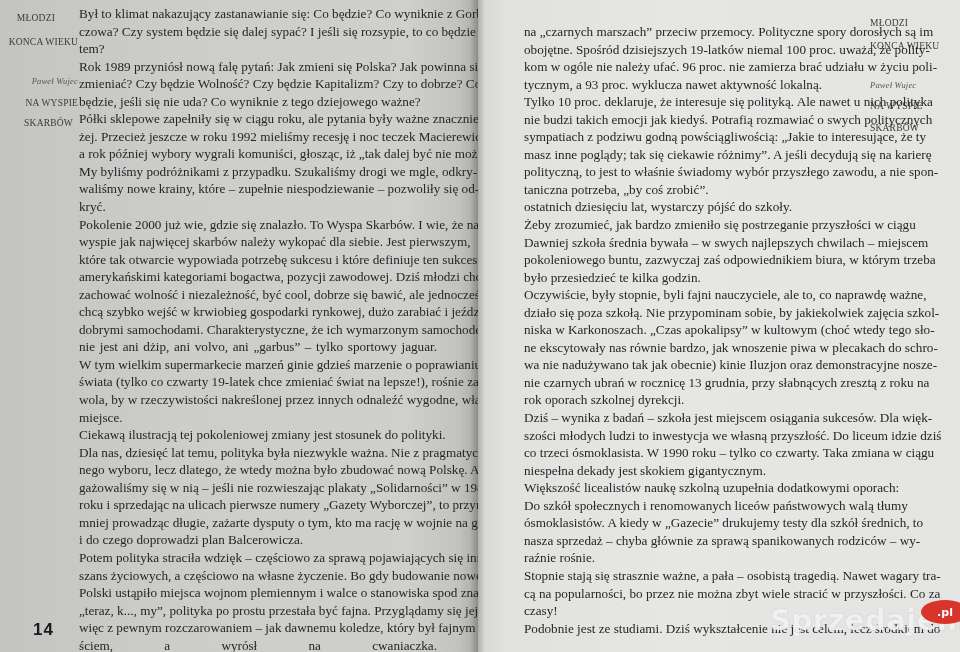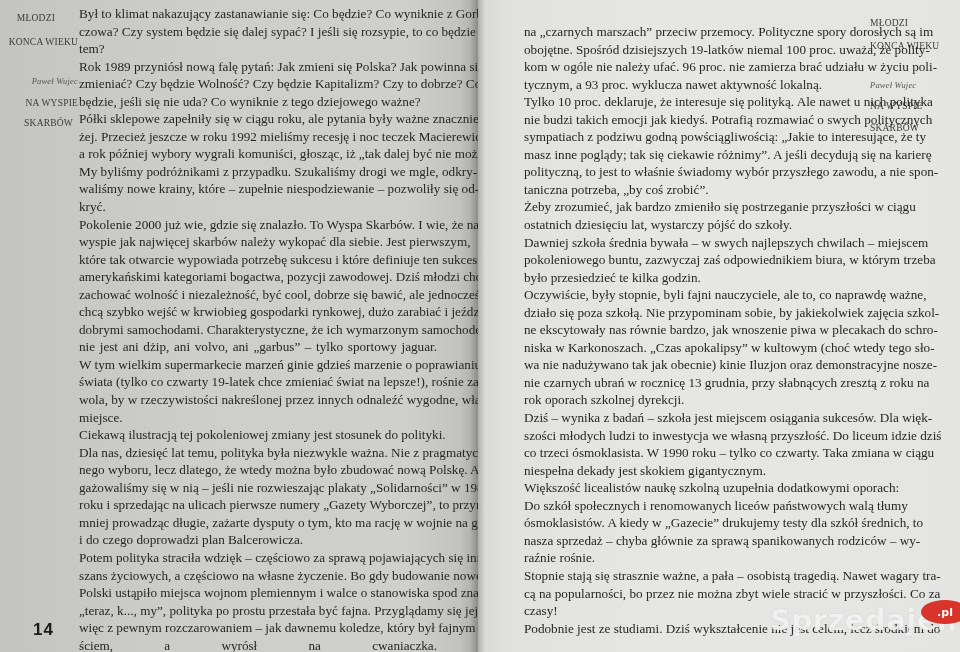--- a/index.html
+++ b/index.html
@@ -117,29 +117,29 @@
       <span class="line j">na „czarnych marszach” przeciw przemocy. Polityczne spory dorosłych są im</span>
       <span class="line j">obojętne. Spośród dzisiejszych 19-latków niemal 100 proc. uważa, że polity-</span>
       <span class="line j">kom w ogóle nie należy ufać. 96 proc. nie zamierza brać udziału w życiu poli-</span>
       <span class="line">tycznym, a 93 proc. wyklucza nawet aktywność lokalną.</span>
       <span class="line j">Tylko 10 proc. deklaruje, że interesuje się polityką. Ale nawet u nich polityka</span>
       <span class="line j">nie budzi takich emocji jak kiedyś. Potrafią rozmawiać o swych politycznych</span>
       <span class="line j">sympatiach z podziwu godną powściągliwością: „Jakie to interesujące, że ty</span>
       <span class="line j">masz inne poglądy; tak się ciekawie różnimy”. A jeśli decydują się na karierę</span>
       <span class="line j">polityczną, to jest to właśnie świadomy wybór przyszłego zawodu, a nie spon-</span>
       <span class="line">taniczna potrzeba, „by coś zrobić”.</span>
+      <span class="line">ostatnich dziesięciu lat, wystarczy pójść do szkoły.</span>
       <span class="line j">Żeby zrozumieć, jak bardzo zmieniło się postrzeganie przyszłości w ciągu</span>
-      <span class="line">ostatnich dziesięciu lat, wystarczy pójść do szkoły.</span>
       <span class="line j">Dawniej szkoła średnia bywała – w swych najlepszych chwilach – miejscem</span>
       <span class="line j">pokoleniowego buntu, zazwyczaj zaś odpowiednikiem biura, w którym trzeba</span>
       <span class="line">było przesiedzieć te kilka godzin.</span>
       <span class="line j">Oczywiście, były stopnie, byli fajni nauczyciele, ale to, co naprawdę ważne,</span>
       <span class="line j">działo się poza szkołą. Nie przypominam sobie, by jakiekolwiek zajęcia szkol-</span>
+      <span class="line j">niska w Karkonoszach. „Czas apokalipsy” w kultowym (choć wtedy tego sło-</span>
       <span class="line j">ne ekscytowały nas równie bardzo, jak wnoszenie piwa w plecakach do schro-</span>
-      <span class="line j">niska w Karkonoszach. „Czas apokalipsy” w kultowym (choć wtedy tego sło-</span>
       <span class="line j">wa nie nadużywano tak jak obecnie) kinie Iluzjon oraz demonstracyjne nosze-</span>
       <span class="line j">nie czarnych ubrań w rocznicę 13 grudnia, przy słabnących zresztą z roku na</span>
       <span class="line">rok oporach szkolnej dyrekcji.</span>
       <span class="line j">Dziś – wynika z badań – szkoła jest miejscem osiągania sukcesów. Dla więk-</span>
       <span class="line j">szości młodych ludzi to inwestycja we własną przyszłość. Do liceum idzie dziś</span>
       <span class="line j">co trzeci ósmoklasista. W 1990 roku – tylko co czwarty. Taka zmiana w ciągu</span>
       <span class="line">niespełna dekady jest skokiem gigantycznym.</span>
       <span class="line j">Większość licealistów naukę szkolną uzupełnia dodatkowymi oporach:</span>
       <span class="line j">Do szkół społecznych i renomowanych liceów państwowych walą tłumy</span>
       <span class="line j">ósmoklasistów. A kiedy w „Gazecie” drukujemy testy dla szkół średnich, to</span>

